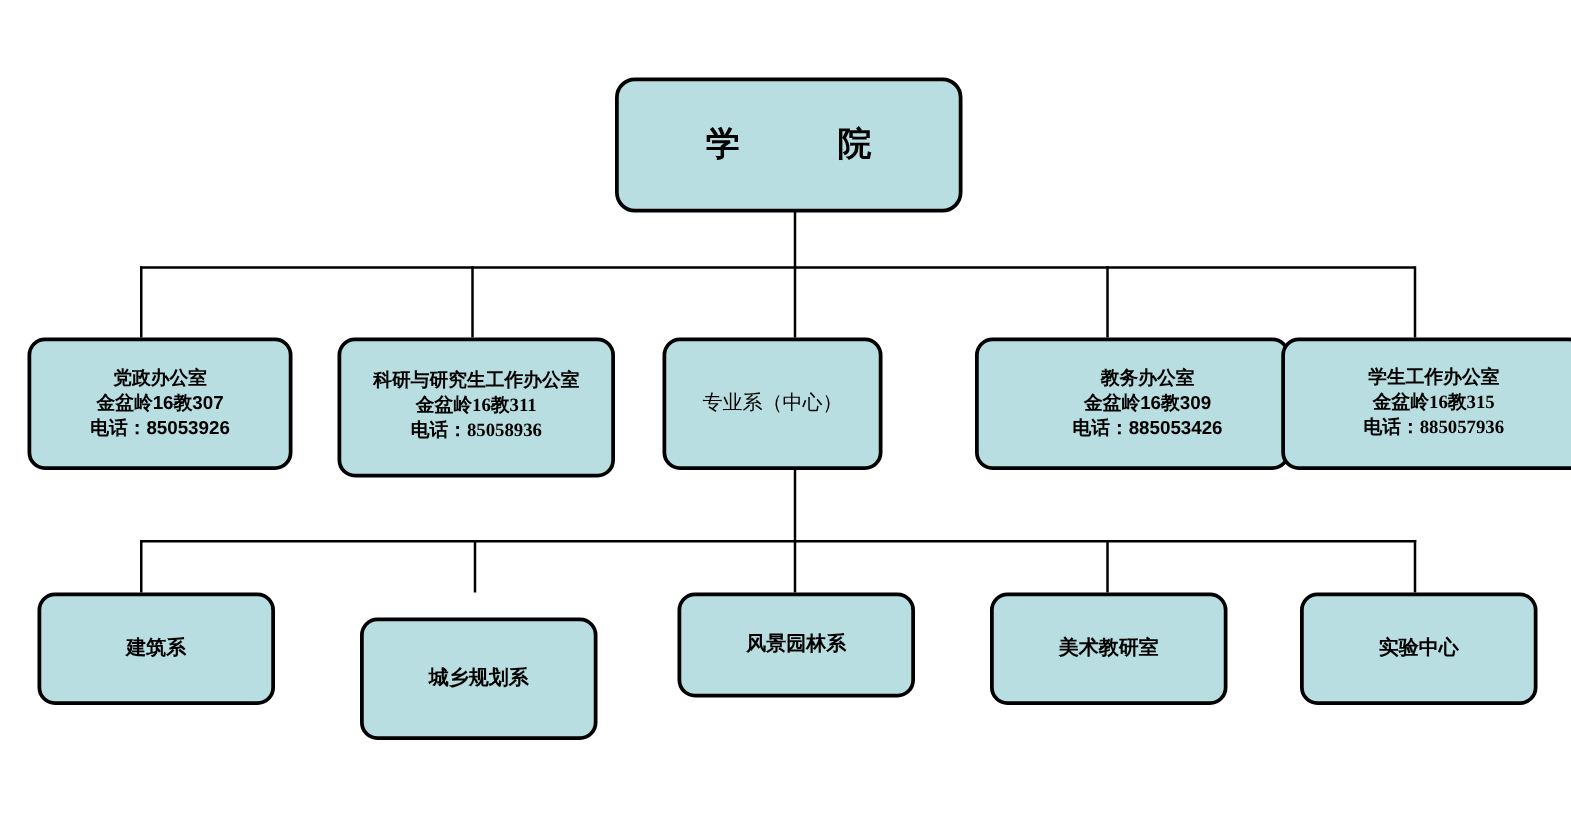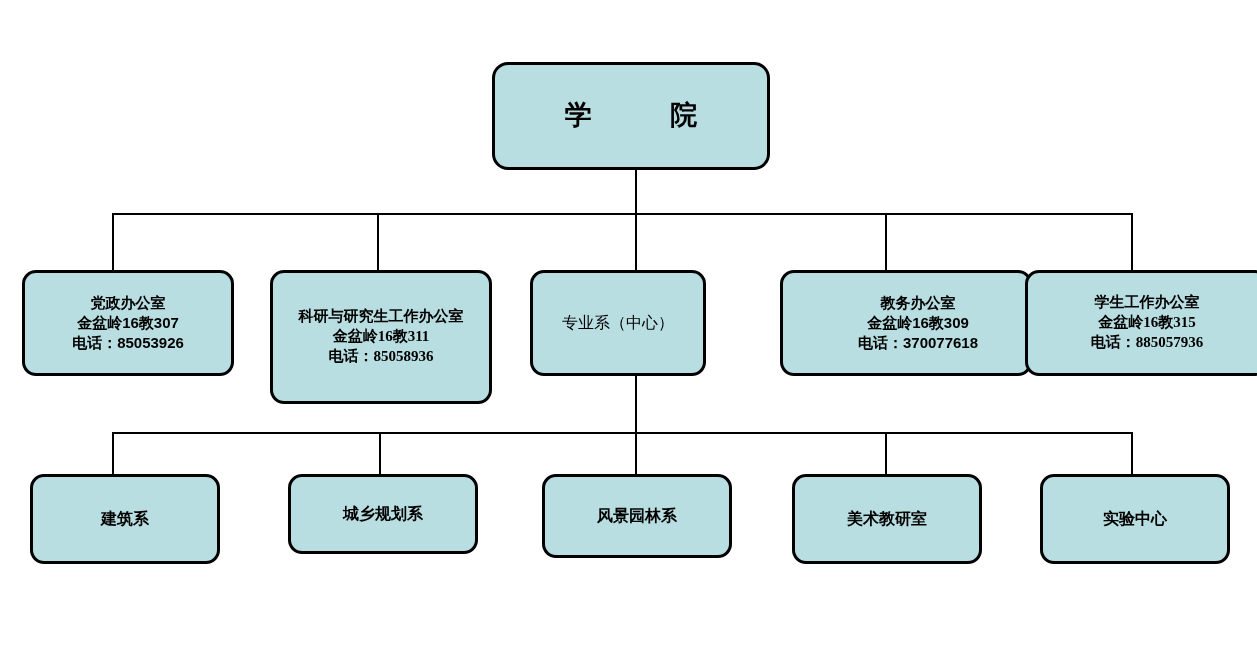--- a/index.html
+++ b/index.html
@@ -113,47 +113,47 @@
   <div class="node root" style="left:492px; top:62px; width:278px; height:108px;">
     <span class="ln">学　　院</span>
   </div>
 
   <div class="node office" style="left:22px; top:270px; width:212px; height:106px;">
     <span class="ln title">党政办公室</span>
     <span class="ln addr">金盆岭16教307</span>
     <span class="ln tel">电话：85053926</span>
   </div>
 
-  <div class="node office serif" style="left:270px; top:270px; width:222px; height:134px;">
+  <div class="node office serif" style="left:270px; top:270px; width:222px; height:112px;">
     <span class="ln title">科研与研究生工作办公室</span>
     <span class="ln addr">金盆岭16教311</span>
     <span class="ln tel">电话：85058936</span>
   </div>
 
   <div class="node plain" style="left:530px; top:270px; width:176px; height:106px;">
     <span class="ln">专业系（中心）</span>
   </div>
 
   <div class="node office" style="left:780px; top:270px; width:252px; height:106px;padding-left:24px;">
     <span class="ln title">教务办公室</span>
     <span class="ln addr">金盆岭16教309</span>
-    <span class="ln tel">电话：370077618</span>
+    <span class="ln tel">电话：885053426</span>
   </div>
 
   <div class="node office serif" style="left:1025px; top:270px; width:244px; height:106px;">
     <span class="ln title">学生工作办公室</span>
     <span class="ln addr">金盆岭16教315</span>
     <span class="ln tel">电话：885057936</span>
   </div>
 
   <div class="node leaf" style="left:30px; top:474px; width:190px; height:90px;">
     <span class="ln">建筑系</span>
   </div>
 
-  <div class="node leaf" style="left:288px; top:474px; width:190px; height:80px;">
+  <div class="node leaf" style="left:288px; top:494px; width:190px; height:98px;">
     <span class="ln">城乡规划系</span>
   </div>
 
   <div class="node leaf" style="left:542px; top:474px; width:190px; height:84px;">
     <span class="ln">风景园林系</span>
   </div>
 
   <div class="node leaf" style="left:1040px; top:474px; width:190px; height:90px;">
     <span class="ln">实验中心</span>
   </div>

